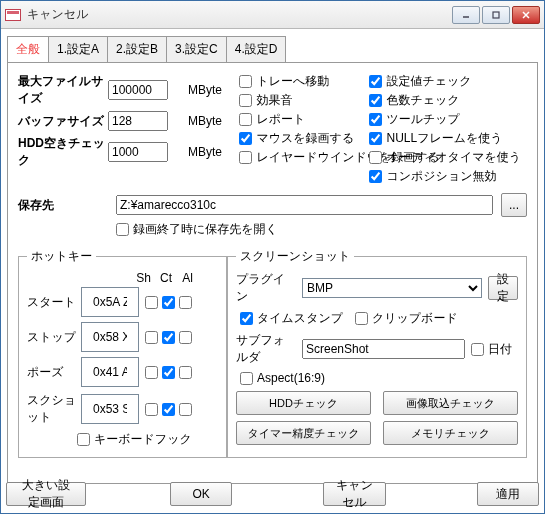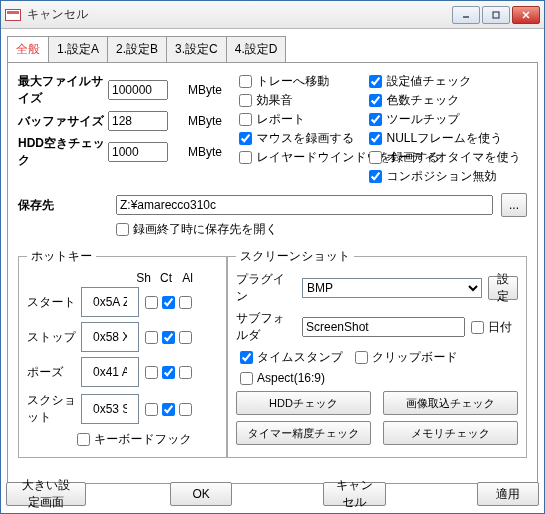--- a/index.html
+++ b/index.html
@@ -243,36 +243,36 @@
       </div>
     </fieldset>
 
     <fieldset class="sshot">
       <legend>スクリーンショット</legend>
       <div class="srow">
         <div class="slbl">プラグイン</div>
         <select class="combo" style="flex:1"><option>BMP</option></select>
         <button class="btn" style="width:30px">設定</button>
       </div>
+      <div class="srow" style="margin-left:4px;">
+        <label class="cb">
+            <input type="checkbox" checked="" style="">
+            <span>タイムスタンプ</span>
+          </label>
+        <label class="cb">
+            <input type="checkbox" style="">
+            <span>クリップボード</span>
+          </label>
+      </div>
       <div class="srow">
         <div class="slbl">サブフォルダ</div>
         <input class="field" style="flex: 1 1 0%;" value="ScreenShot">
         <label class="cb">
             <input type="checkbox" style="">
             <span>日付</span>
-          </label>
-      </div>
-      <div class="srow" style="margin-left:4px;">
-        <label class="cb">
-            <input type="checkbox" checked="" style="">
-            <span>タイムスタンプ</span>
-          </label>
-        <label class="cb">
-            <input type="checkbox" style="">
-            <span>クリップボード</span>
           </label>
       </div>
       <div class="srow" style="margin-left:4px;">
         <label class="cb">
             <input type="checkbox" style="">
             <span>Aspect(16:9)</span>
           </label>
       </div>
       <div class="btngrid">
         <button class="btn">HDDチェック</button>

